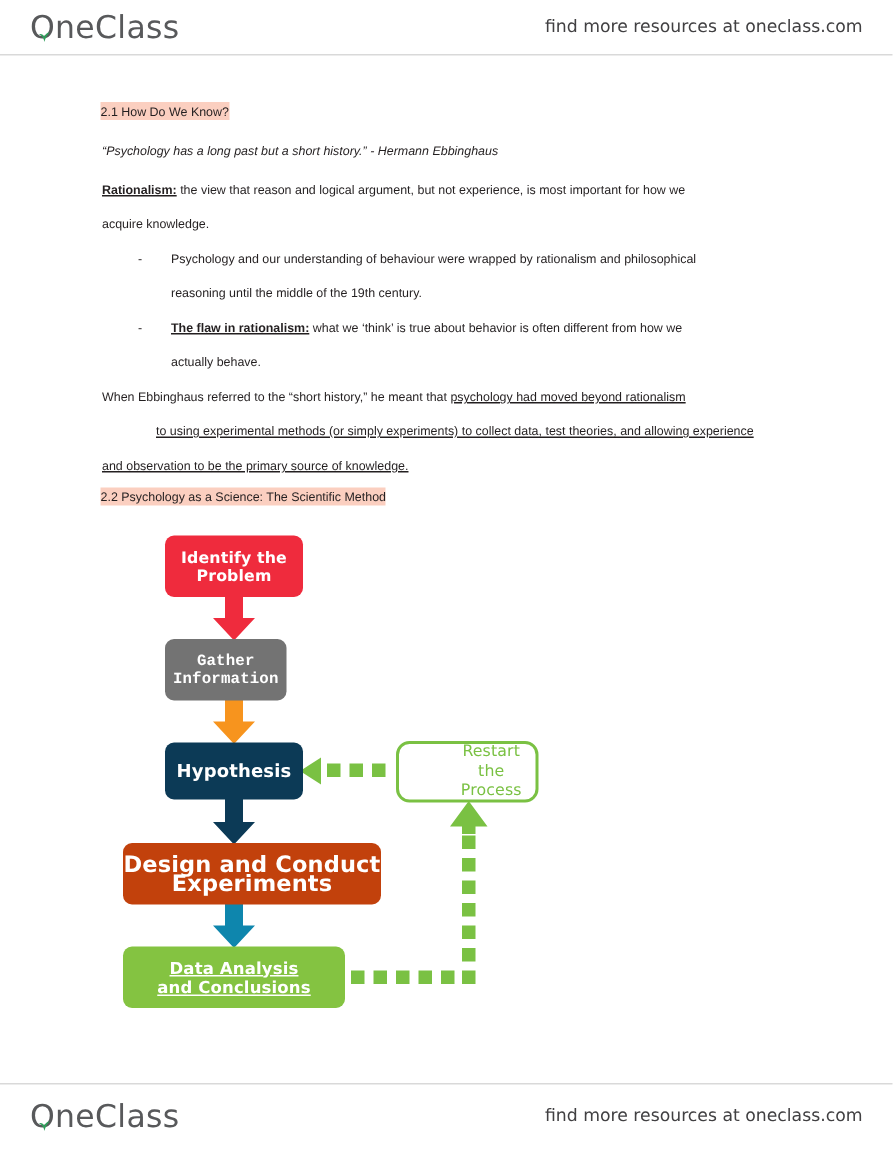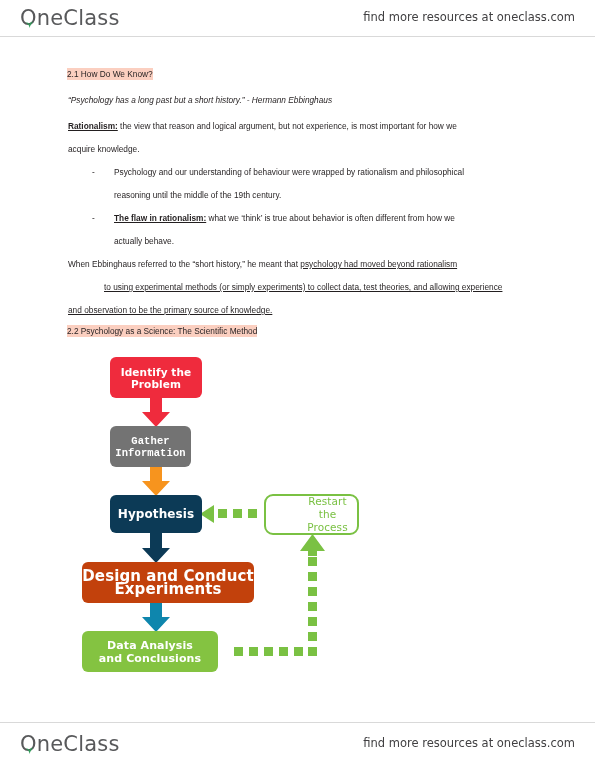--- a/index.html
+++ b/index.html
@@ -92,23 +92,23 @@
     left:110px;top:495px;width:92px;height:38px;
     background:#0c3a56;border-radius:6px;
     font-size:12px;
   }
   .n-design{
     left:82px;top:562px;width:172px;height:41px;
     background:#c2410c;border-radius:6px;
     font-size:15px;line-height:13px;
   }
   .n-data{
-    left:82px;top:631px;width:136px;height:41px;
+    left:82px;top:631px;width:148px;height:41px;
     background:#84c341;border-radius:6px;
-    font-size:11px;line-height:13px;
+    font-size:11px;line-height:13px;text-decoration:underline;
   }
   .n-restart{
     left:264px;top:494px;width:95px;height:41px;
     background:#ffffff;border:2px solid #7ac143;border-radius:9px;
     color:#7ac143;font-weight:normal;
     font-size:10.5px;line-height:13px;padding-left:32px;
   }
   .arrow{position:absolute;}
 </style>
 </head>

